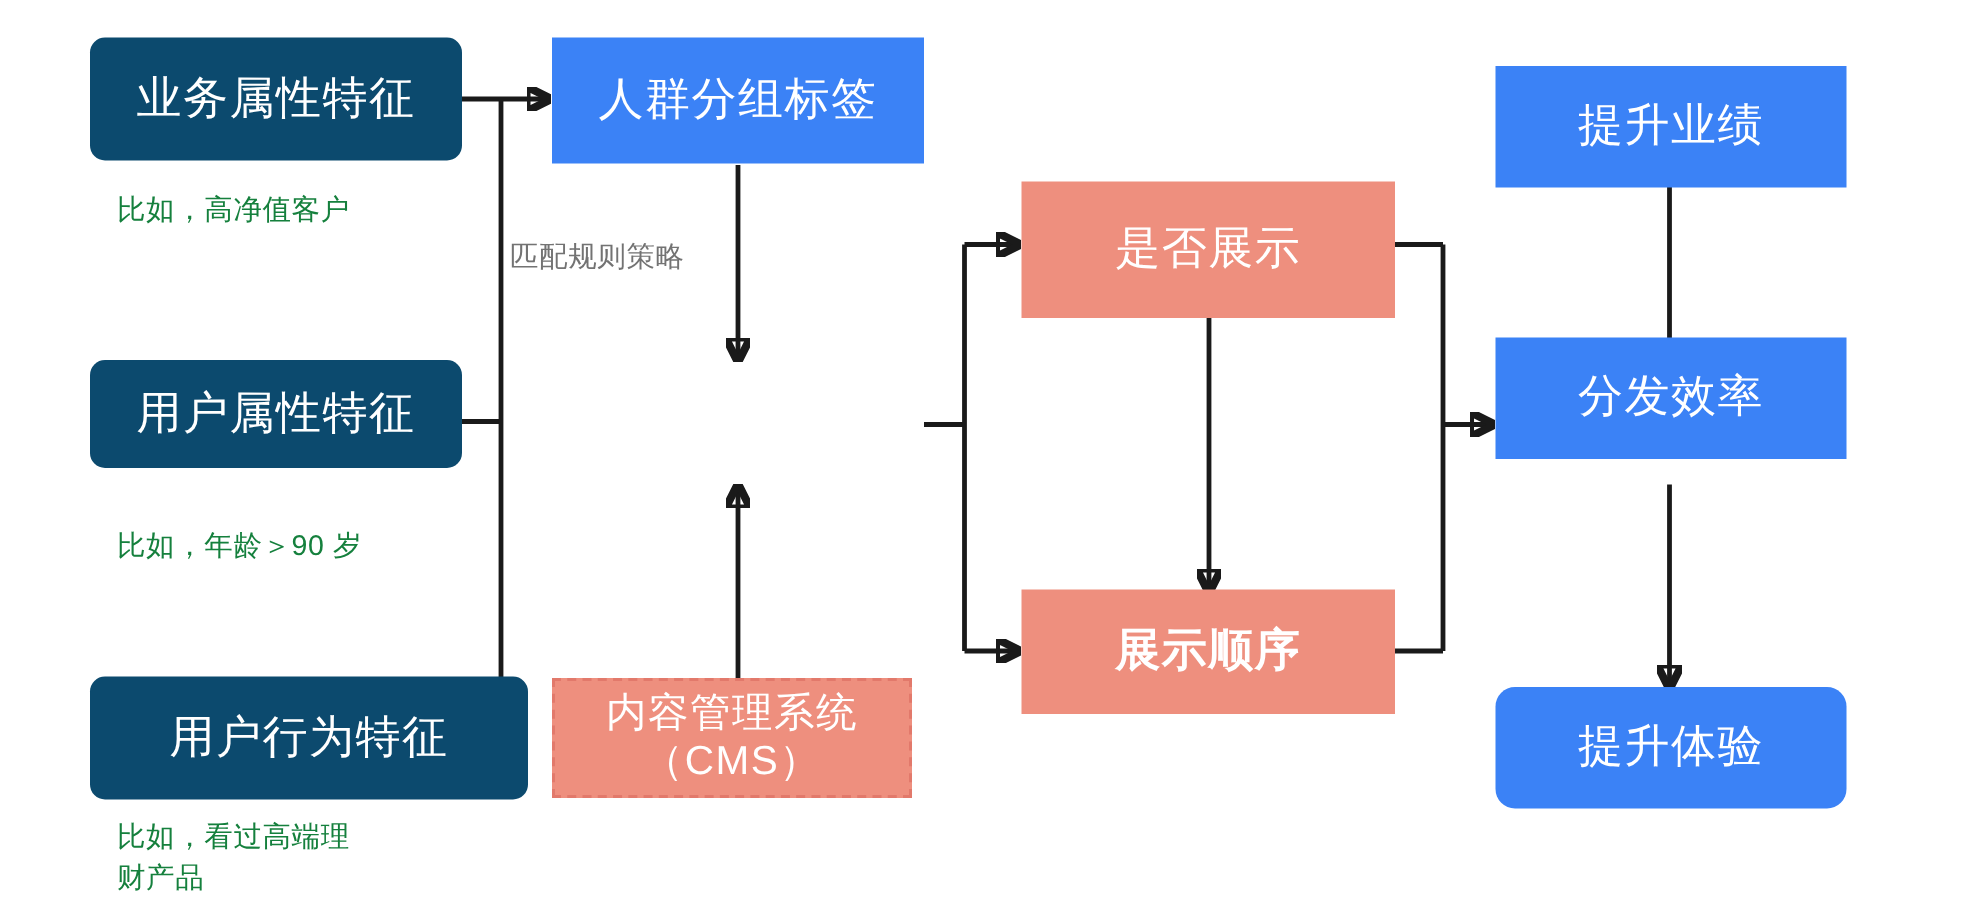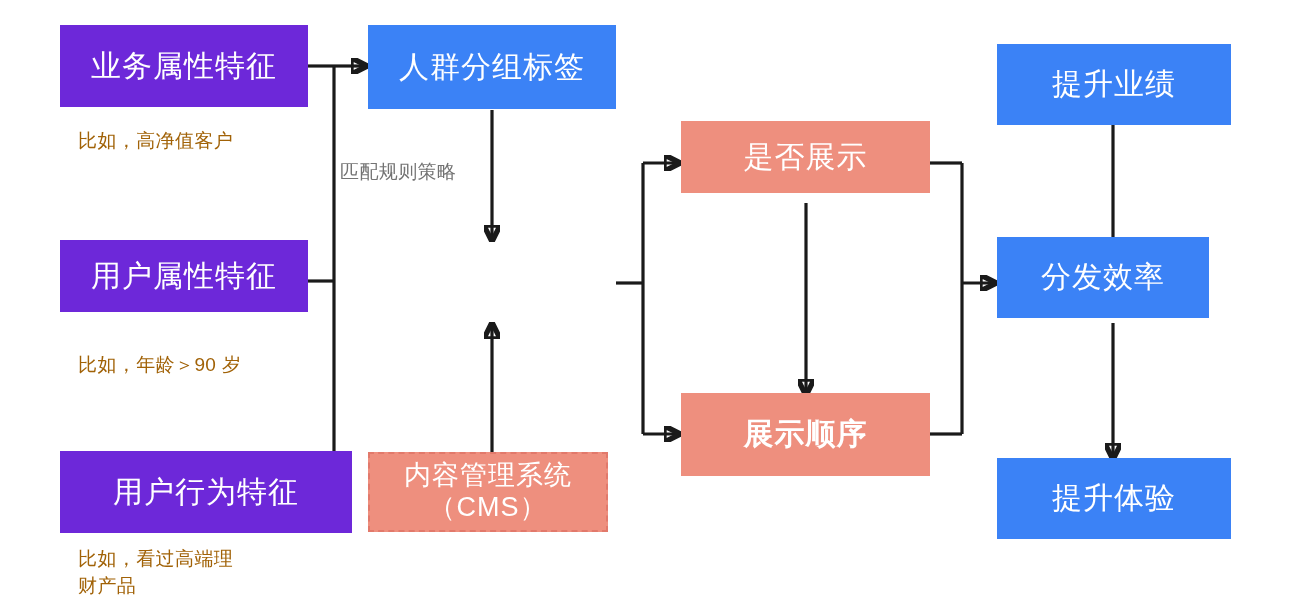--- a/index.html
+++ b/index.html
@@ -27,31 +27,31 @@
     align-items: center;
     justify-content: center;
     text-align: center;
     color: #ffffff;
     font-size: 30px;
     line-height: 1.22;
     letter-spacing: 1px;
     font-weight: 400;
     white-space: pre-line;
   }
-  .node.orange { background: #6d28d9; }
+  .node.orange { background: #0c4a6e; border-radius: 10px; }
   .node.teal   { background: #3b82f6; }
   .node.salmon { background: #EE8F7E; }
   .node.dashed {
     border: 2px dashed #E2796B;
     font-size: 27px;
     line-height: 1.18;
   }
   .caption {
     position: absolute;
-    color: #a16207;
+    color: #15803d;
     font-size: 19px;
     line-height: 1.42;
     letter-spacing: 0.4px;
     white-space: pre-line;
     text-align: left;
   }
   .edge-label {
     position: absolute;
     color: #737373;
     font-size: 19px;
@@ -126,23 +126,23 @@
 财产品</div>
 
   <div class="node teal" style="left:368px; top:25px; width:248px; height:84px;">人群分组标签</div>
 
   <div class="edge-label" style="left:340px; top:160px;">匹配规则策略</div>
 
 
   <div class="node salmon dashed" style="left:368px; top:452px; width:240px; height:80px;">内容管理系统
 （CMS）</div>
 
-  <div class="node salmon" style="left:681px; top:121px; width:249px; height:72px;">是否展示</div>
+  <div class="node salmon" style="left:681px; top:121px; width:249px; height:91px;">是否展示</div>
 
   <div class="node salmon" style="left:681px; top:393px; width:249px; height:83px;font-weight:bold;">展示顺序</div>
 
   <div class="node teal" style="left:997px; top:25px; width:234px; height:81px;margin-top:19px;">提升业绩</div>
 
-  <div class="node teal" style="left:997px; top:237px; width:212px; height:81px;">分发效率</div>
+  <div class="node teal" style="left:997px; top:225px; width:234px; height:81px;">分发效率</div>
 
-  <div class="node teal" style="left:997px; top:458px; width:234px; height:81px;">提升体验</div>
+  <div class="node teal" style="left:997px; top:458px; width:234px; height:81px;border-radius:13px;">提升体验</div>
 
 </div>
 
 </body></html>

